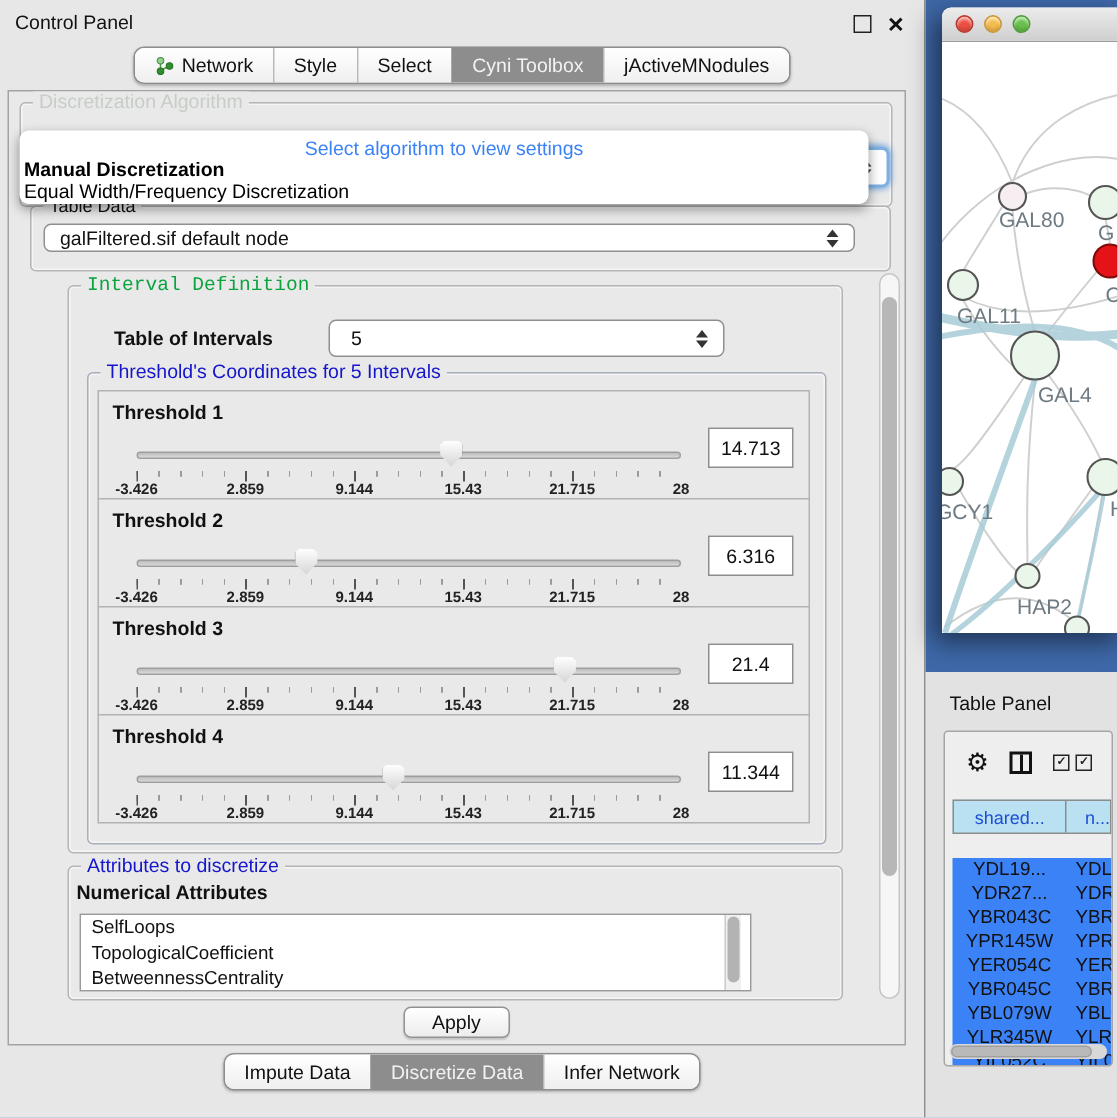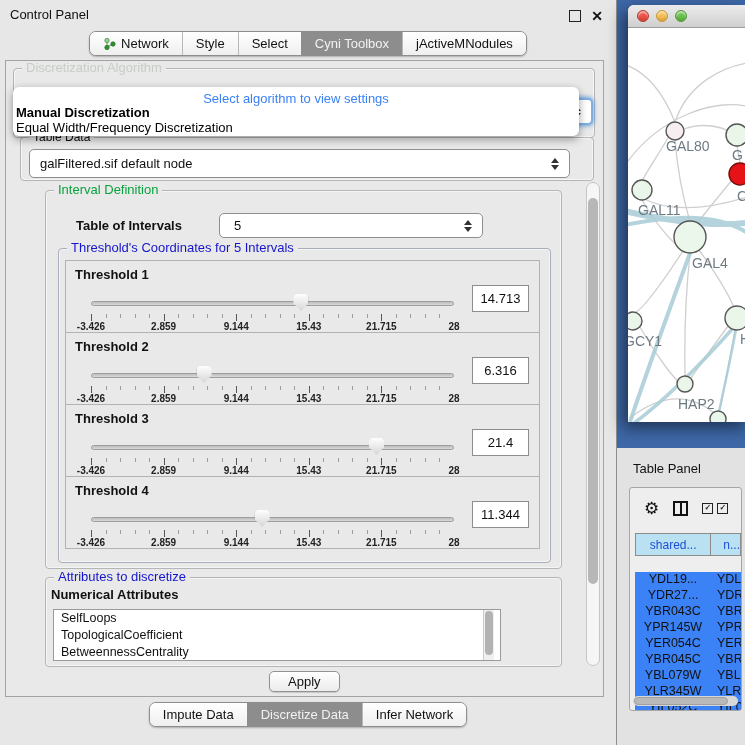--- a/index.html
+++ b/index.html
@@ -153,35 +153,35 @@
       </div>
 
       <div id="algo-popup">
         <div class="ph">Select algorithm to view settings</div>
         <div class="opt1">Manual Discretization</div>
         <div class="opt2">Equal Width/Frequency Discretization</div>
       </div>
 
       <div class="group" style="left:14px;top:76px;width:572px;height:42px;">
         <span class="gtitle" style="color:#111;font-size:12px;">Table Data</span>
-        <div class="combo" style="left:8px;top:11px;right:23px;height:29px;">
+        <div class="combo" style="left:8px;top:11px;right:23px;height:19px;">
           <div class="ctext">galFiltered.sif default node</div>
           <div class="stepper">
               <div class="arr-up"></div>
               <div class="arr-dn"></div>
             </div>
         </div>
       </div>
 
       <div class="vscroll" style="left:580px;top:121px;width:14px;height:484px;">
         <div class="thumb" style="top:15px;height:386px;"></div>
       </div>
 
       <div class="group" style="left:39px;top:129px;width:515px;height:377px;">
-        <span class="gtitle" style="color:#0aa33e;">Interval Definition</span>
+        <span class="gtitle" style="color:#0aa33e;font-family:Liberation Mono, monospace;">Interval Definition</span>
 
         <span style="position:absolute;left:30px;top:27px;font-size:13px;font-weight:bold;color:#111;">Table of Intervals</span>
         <div class="combo" style="left:173px;top:22px;width:264px;height:25px;">
           <div class="ctext" style="padding-left:14px;">5</div>
           <div class="stepper">
               <div class="arr-up"></div>
               <div class="arr-dn"></div>
             </div>
         </div>
 

